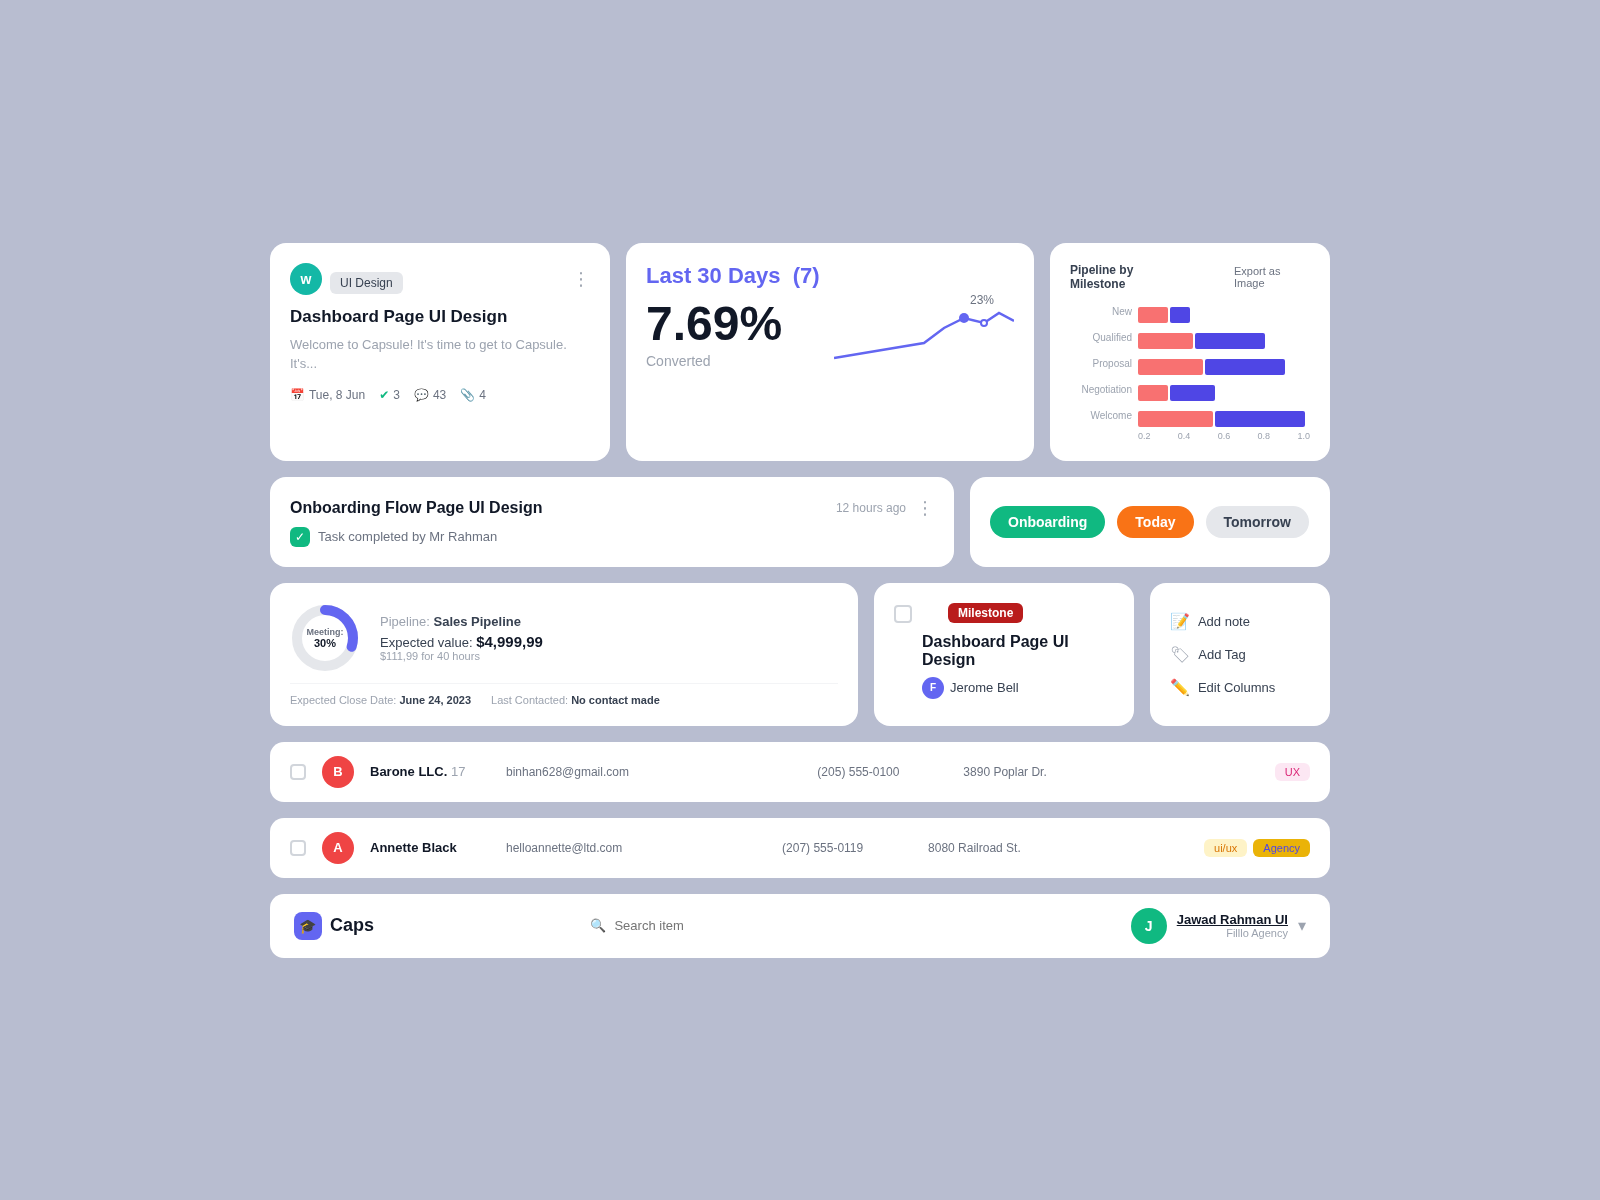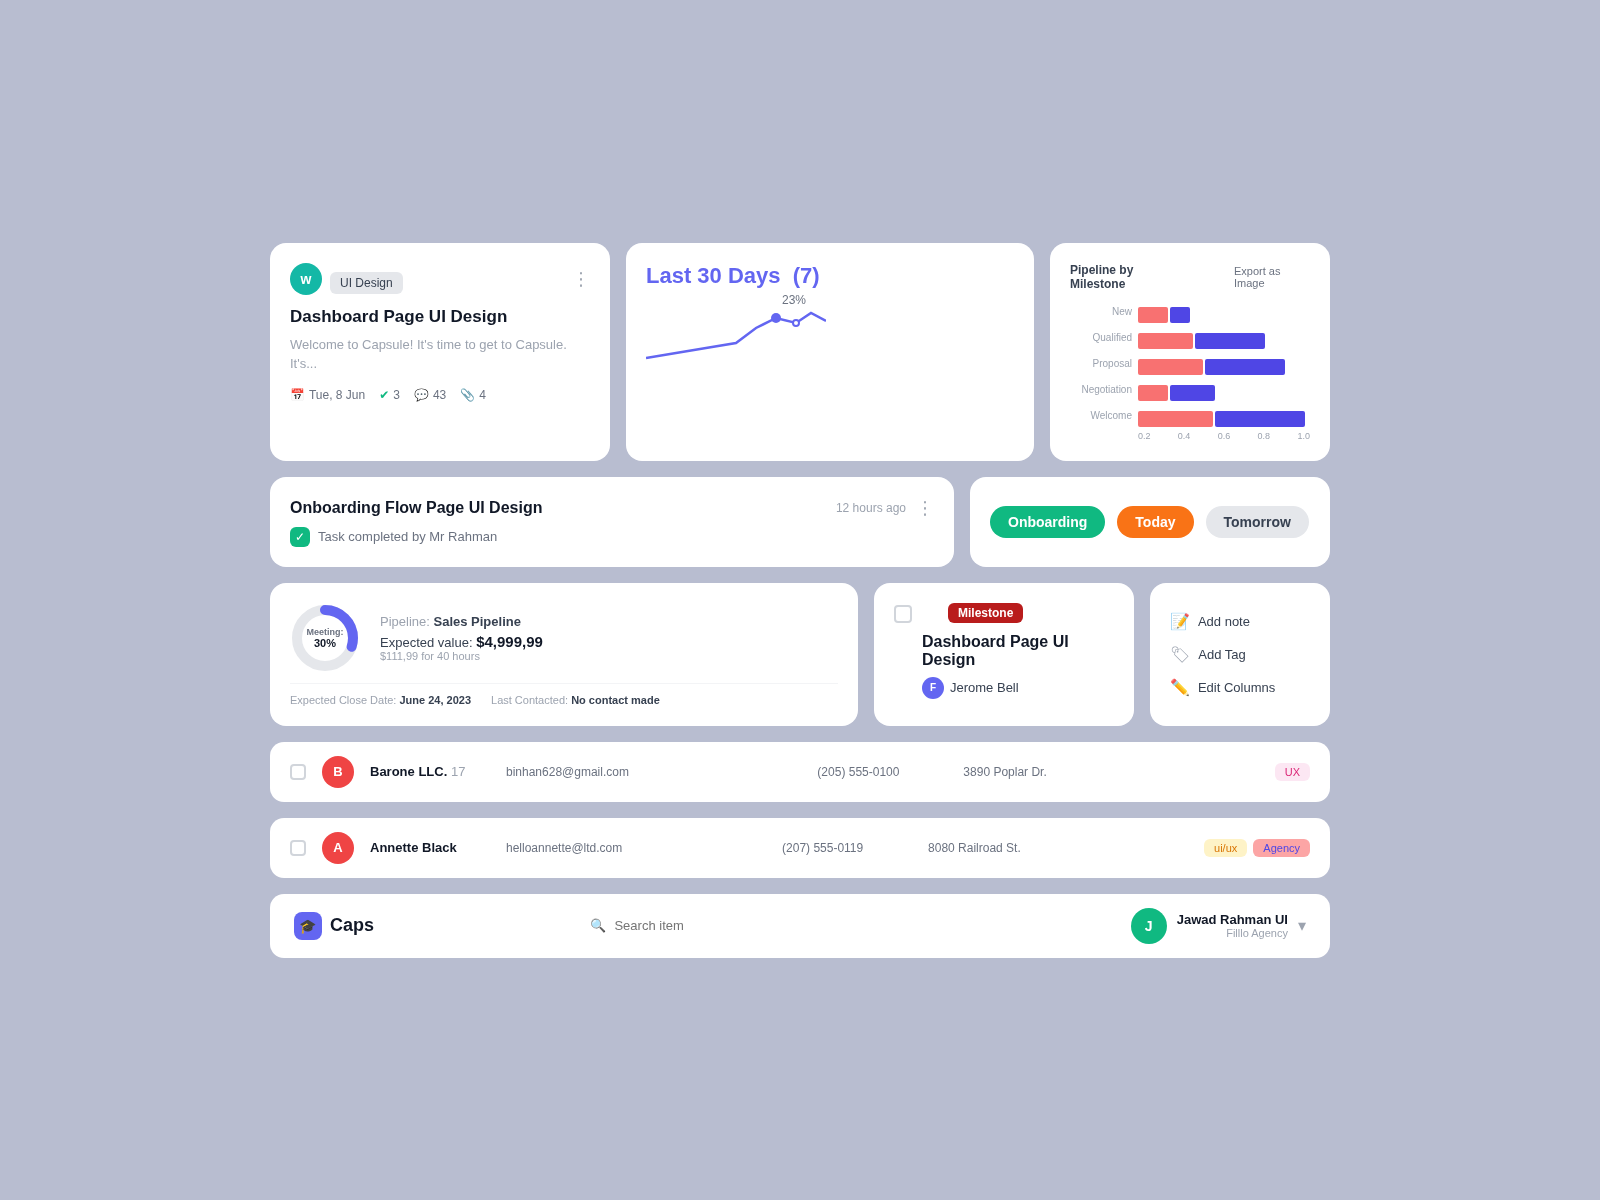--- a/index.html
+++ b/index.html
@@ -413,21 +413,21 @@
       flex: 1;
     }
     .tag {
       padding: 3px 10px;
       border-radius: 6px;
       font-size: 11px;
       font-weight: 500;
     }
     .tag-ux { background: #fce7f3; color: #db2777; }
     .tag-uiux { background: #fef3c7; color: #d97706; }
-    .tag-agency { background: #fca5a5; color: #4f46e5; }
+    .tag-agency { background: #eab308; color: #4f46e5; }
 
     
     .bottom-bar {
       background: #fff;
       border-radius: 14px;
       padding: 14px 24px;
       display: flex;
       align-items: center;
       justify-content: space-between;
     }
@@ -460,21 +460,21 @@
     }
     .user-avatar-lg {
       width: 36px; height: 36px;
       border-radius: 50%;
       background: #10b981;
       display: flex; align-items: center; justify-content: center;
       color: #fff; font-size: 14px; font-weight: 700;
       overflow: hidden;
     }
     .user-text { font-size: 13px; }
-    .user-name-lg { font-weight: 700; color: #111827; }
+    .user-name-lg { font-weight: 700; color: #111827; text-decoration: underline; }
     .user-company { color: #9ca3af; font-size: 11px; text-align: right; }
   </style>
 </head>
 <body>
 
 <div class="main-container">
 
   <div class="row1">
 
     <div class="card card-task">
@@ -506,20 +506,24 @@
         </div>
       </div>
     </div>
 
     <div class="card card-converted">
       <div class="converted-title">
         <span>Last 30 Days</span>
         <span style="color:#6366f1; margin-left:6px;">(7)</span>
       </div>
       <div class="converted-body">
+        <div>
+          <div class="converted-pct">7.69%</div>
+          <div class="converted-label">Converted</div>
+        </div>
         <div class="sparkline-container">
           <span class="sparkline-label">23%</span>
           <svg width="180" height="80" viewBox="0 0 180 80">
             <polyline fill="none" stroke="#6366f1" stroke-width="2.5" points="0,65 30,60 60,55 90,50 110,35 130,25 150,30 165,20 180,28"></polyline>
             <circle cx="130" cy="25" r="5" fill="#6366f1"></circle>
             <circle cx="150" cy="30" r="3" fill="#fff" stroke="#6366f1" stroke-width="2"></circle>
           </svg>
         </div>
       </div>
     </div>

